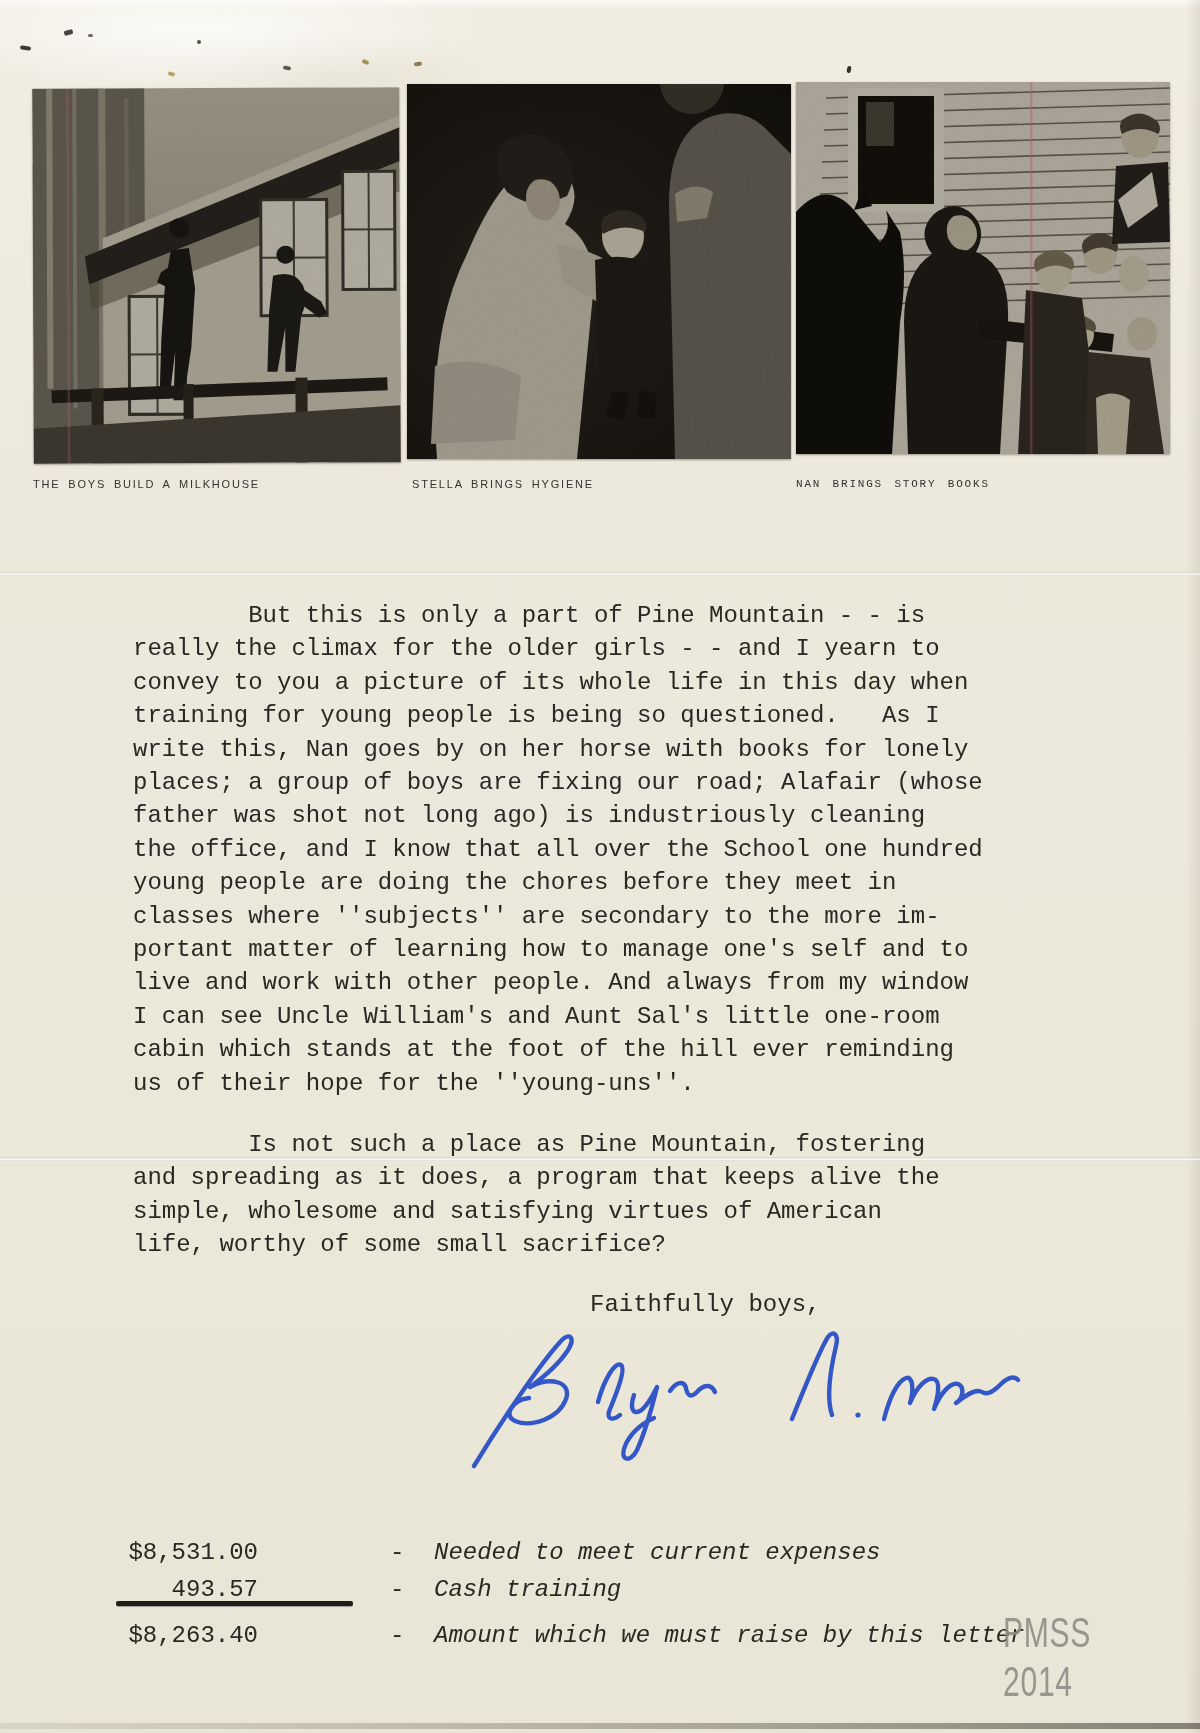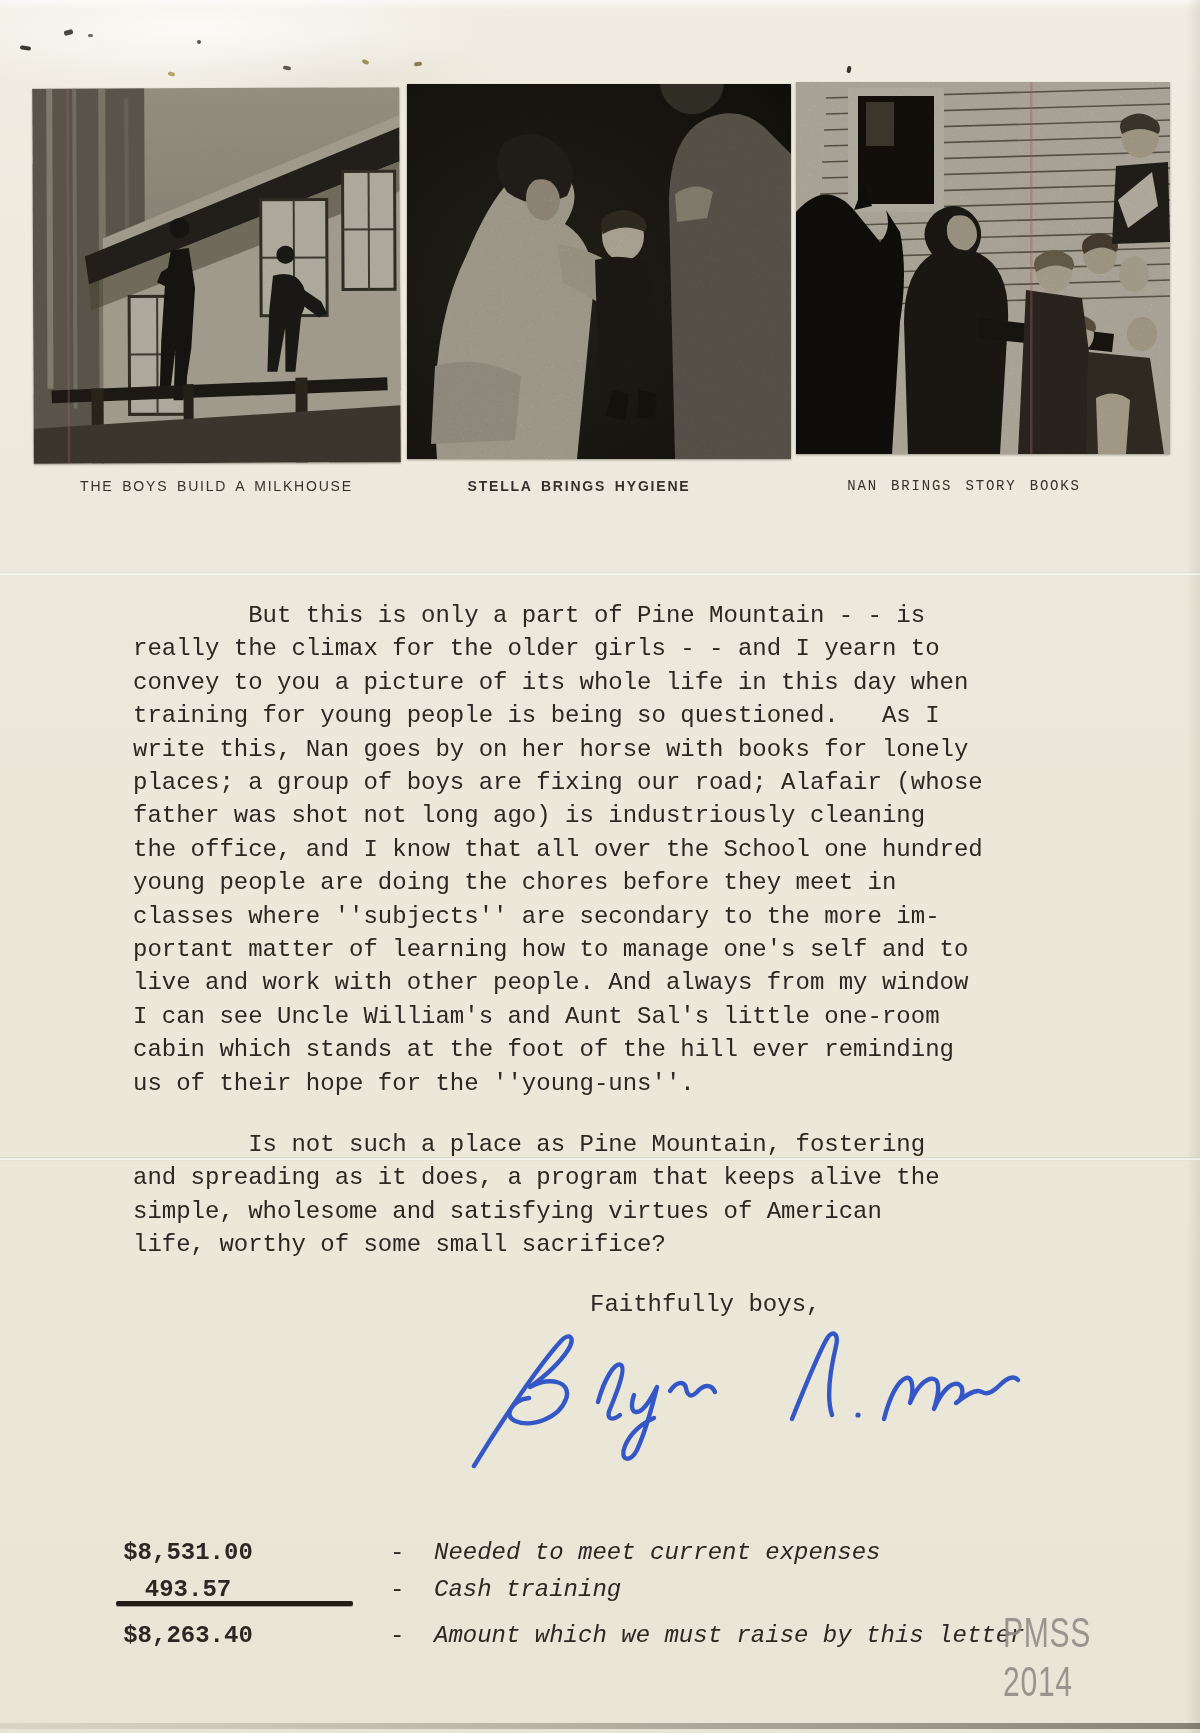--- a/index.html
+++ b/index.html
@@ -17,36 +17,36 @@
     background:linear-gradient(90deg,rgba(80,74,62,0.10) 0%,rgba(70,64,54,0.30) 45%,rgba(52,48,40,0.55) 100%);}
   .edge-top{position:absolute;left:0;top:0;width:100%;height:10px;
     background:linear-gradient(180deg,rgba(255,255,255,0.65),rgba(255,255,255,0));}
   .crease{position:absolute;left:0;width:100%;height:4px;}
   .crease1{top:572px;background:linear-gradient(180deg,rgba(125,115,95,0.16),rgba(255,255,255,0.85) 55%,rgba(125,115,95,0.10));}
   .crease2{top:1157px;background:linear-gradient(180deg,rgba(125,115,95,0.20),rgba(255,255,255,0.80) 55%,rgba(125,115,95,0.12));}
   .speck{position:absolute;border-radius:2px;}
   .photo{position:absolute;box-shadow:0 1px 2px rgba(60,55,45,0.45);}
   .photo svg{display:block;}
   .caption{
-    position:absolute;top:478px;font-size:14px;letter-spacing:1.8px;word-spacing:3px;
-    color:#34322c;text-align:center;white-space:nowrap;
+    position:absolute;top:478px;font-size:11px;letter-spacing:1.8px;word-spacing:3px;
+    color:#34322c;white-space:nowrap;
     font-family:"Liberation Sans", sans-serif;
   }
   .typewriter{
     position:absolute;white-space:pre;color:#2b2722;
     font-family:"Liberation Mono", monospace;
     font-size:24px;line-height:33.4px;
   }
   .para1{left:133px;top:599px;}
   .para2{left:133px;top:1128px;}
   .closing{left:590px;top:1288px;}
   .signature{position:absolute;left:452px;top:1322px;}
   .fin-row{position:absolute;left:118px;display:flex;white-space:pre;color:#2b2722;
     font-family:"Liberation Mono", monospace;font-size:24px;line-height:30px;}
-  .fin-amount{display:inline-block;width:140px;text-align:center;font-weight:bold;}
+  .fin-amount{display:inline-block;width:140px;text-align:right;}
   .fin-dash{display:inline-block;margin-left:132px;width:18px;text-align:left;}
   .fin-label{display:inline-block;margin-left:26px;font-style:italic;}
   .fin-row1{top:1538px;}
   .fin-row2{top:1575px;}
   .fin-rule{position:absolute;left:116px;top:1601px;width:237px;height:5px;background:#211e19;border-radius:2px;
     box-shadow:0 1px 0 rgba(33,30,25,0.35);}
   .fin-row3{top:1621px;}
   .watermark{
     position:absolute;left:1003px;top:1608px;font-size:43px;font-weight:400;
     color:#8f8d86;transform:scaleX(0.70);transform-origin:left center;
@@ -200,21 +200,21 @@
       <ellipse cx="344" cy="54" rx="19" ry="22" fill="#c4baa2"></ellipse>
       <path d="M326 38 q18 -14 36 2 q4 8 0 12 q-18 -10 -36 0 q-4 -8 0 -14" fill="#4a4034"></path>
       <path d="M320 84 l52 -4 2 80 -58 2 z" fill="#29241d"></path>
       <path d="M322 118 l34 -28 6 34 -30 22 z" fill="#d8d2c2"></path>
       <rect x="234" y="0" width="2.5" height="372" fill="#d06e7e" opacity="0.38"></rect>
       <rect width="374" height="372" filter="url(#gr3)" opacity="0.20"></rect>
     </svg>
   </div>
 
   <div class="caption" style="left:33px;width:367px;">THE BOYS BUILD A MILKHOUSE</div>
-  <div class="caption" style="left:387px;width:384px;font-weight:bold;">STELLA BRINGS HYGIENE</div>
+  <div class="caption" style="left:412px;width:384px;">STELLA BRINGS HYGIENE</div>
   <div class="caption" style="left:796px;width:374px;padding-right:38px;box-sizing:border-box;font-family:Liberation Mono, monospace;">NAN BRINGS STORY BOOKS</div>
 
   <div class="typewriter para2">        Is not such a place as Pine Mountain, fostering
 and spreading as it does, a program that keeps alive the
 simple, wholesome and satisfying virtues of American
 life, worthy of some small sacrifice?</div>
   <div class="typewriter para1">        But this is only a part of Pine Mountain - - is
 really the climax for the older girls - - and I yearn to
 convey to you a picture of its whole life in this day when
 training for young people is being so questioned.   As I

